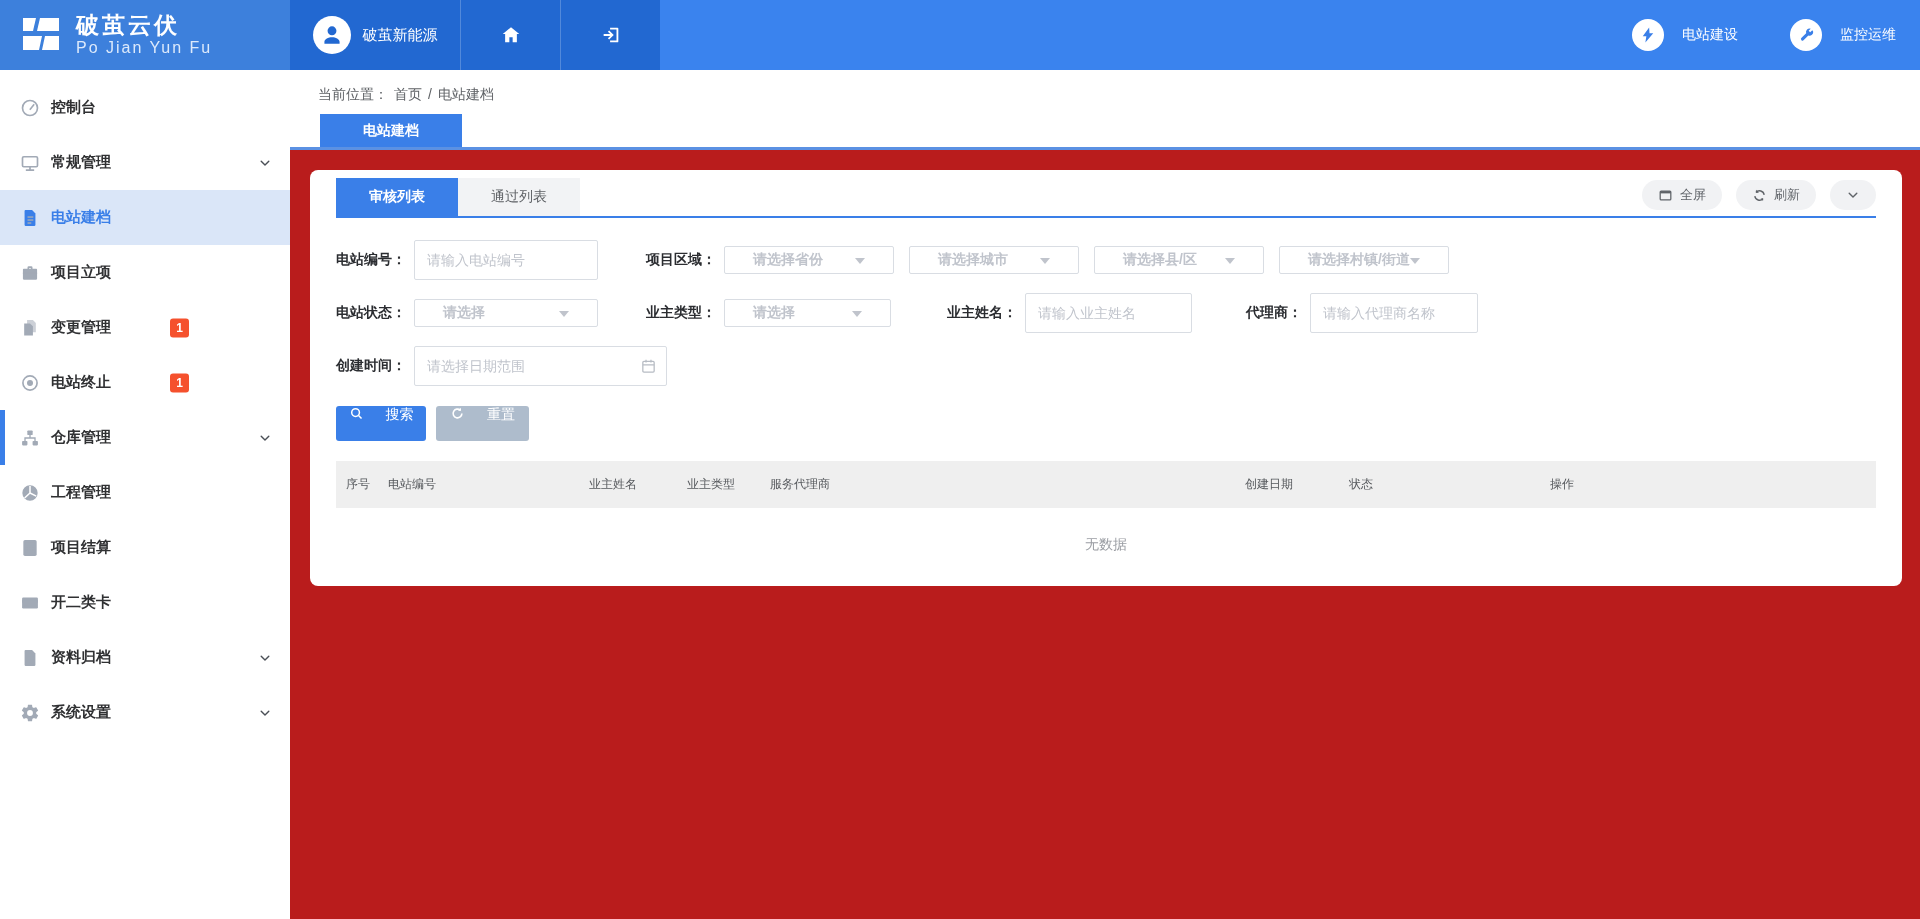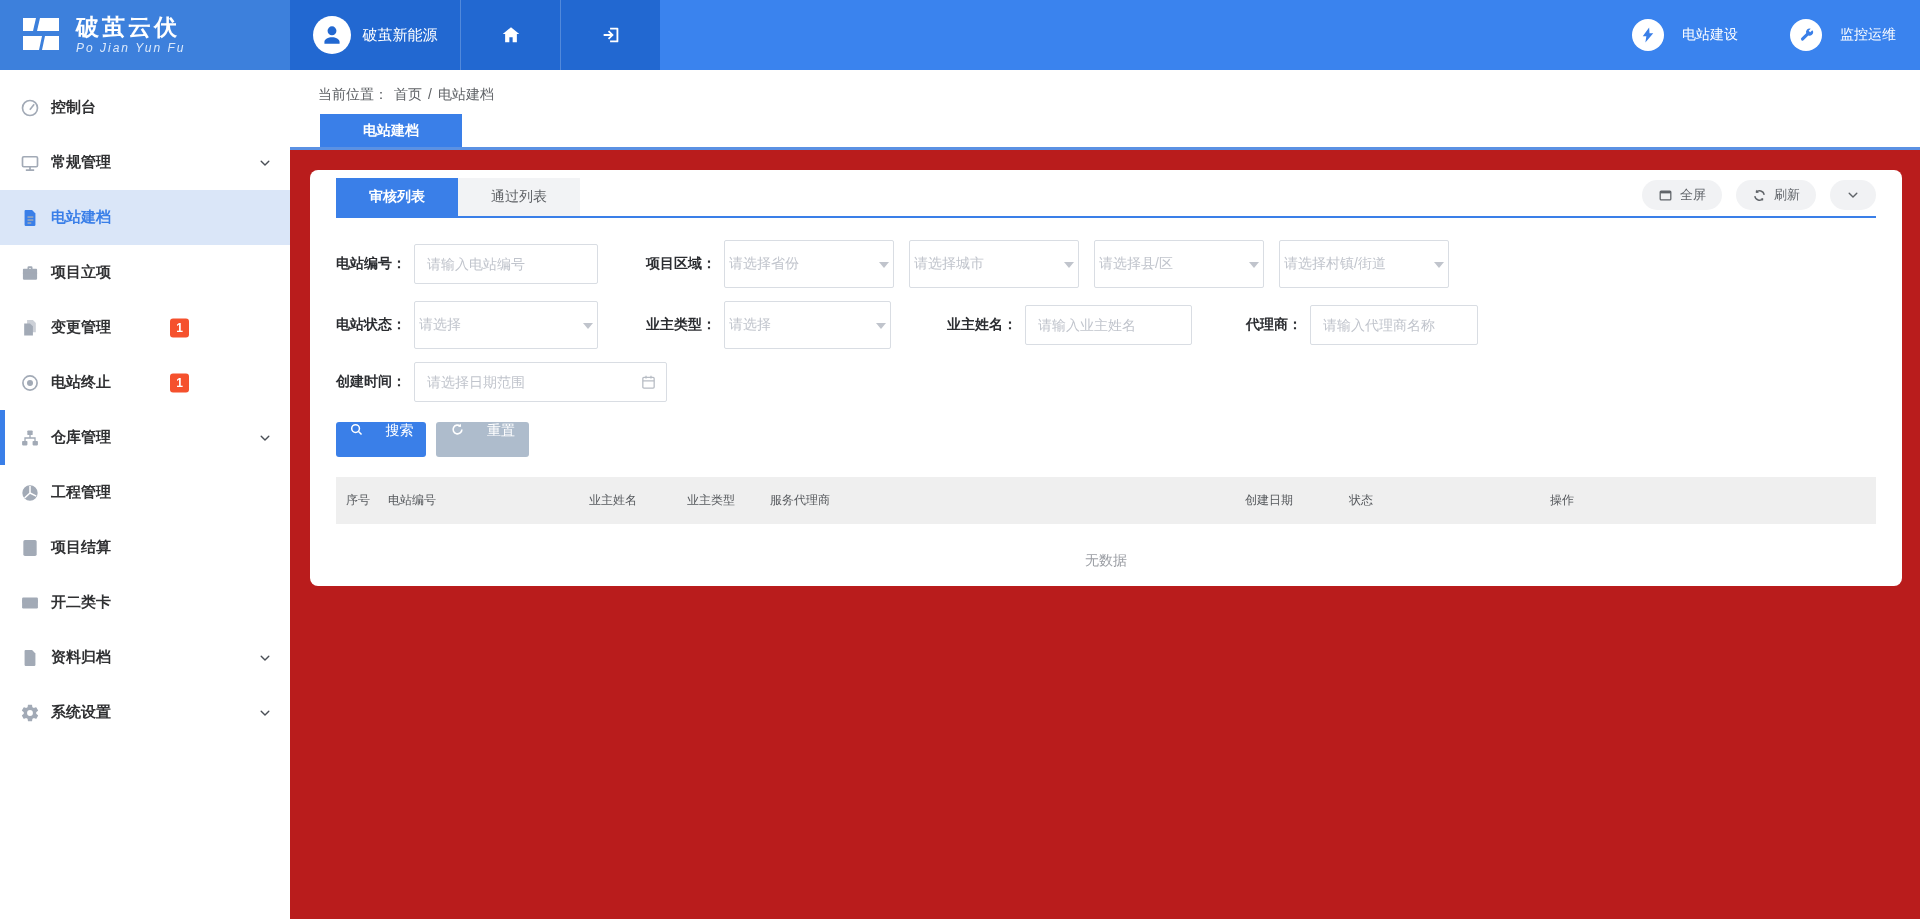--- a/index.html
+++ b/index.html
@@ -4,21 +4,21 @@
 <style>
   * { margin:0; padding:0; box-sizing:border-box; }
   html,body { width:1920px; height:919px; overflow:hidden; }
   body { font-family:"Liberation Sans","DejaVu Sans",sans-serif; background:#edeff3; display:flex; font-size:14px; color:#303133; }
 
   
   .sidebar { width:290px; background:#fff; flex:0 0 290px; display:flex; flex-direction:column; }
   .logo-area { height:70px; background:#3d80dc; display:flex; align-items:center; padding-left:18px; flex:0 0 70px; }
   .logo-mark { margin-right:12px; }
   .logo-text .cn { color:#fff; font-size:23px; font-weight:700; letter-spacing:3px; line-height:24px; }
-  .logo-text .en { color:#dce9fb; font-size:12px; letter-spacing:2px; margin-top:2px;font-style:italic; }
+  .logo-text .en { color:#dce9fb; font-size:16px; letter-spacing:2px; margin-top:2px; }
   .menu { padding-top:10px; }
   .mi { position:relative; height:55px; display:flex; align-items:center; padding:0 18px 0 20px; cursor:pointer; }
   .mi .lbl { margin-left:11px; font-size:15px; font-weight:600; color:#303133; }
   .mi svg.micon { flex:0 0 20px; }
   .mi .micon path, .mi .micon rect, .mi .micon circle { fill:#a2aab6; }
   .mi .micon .st { fill:none; stroke:#a2aab6; stroke-width:2; }
   .mi.active { background:#dae6f8; }
   .mi.active .lbl { color:#3a7fe8; }
   .mi.active .micon path { fill:#3a7fe8; }
   .chev { margin-left:auto; }
@@ -60,21 +60,21 @@
   .pillbtn.sq { width:46px; justify-content:center; padding:0; }
 
   
   .frm { margin-top:22px; }
   .frow { display:flex; align-items:center; }
   .frow + .frow { margin-top:13px; }
   .flabel { width:70px; text-align:right; font-size:14px; font-weight:600; color:#2b2d31; margin-right:8px; white-space:nowrap; flex:0 0 auto; }
   .flabel.w56 { width:58px; flex-basis:58px; }
   .tin { height:40px; border:1px solid #d9dde3; border-radius:2px; padding:0 12px; font-size:14px; color:#303133; outline:none; font-family:inherit; background:#fff; }
   .tin::placeholder { color:#c0c4cc; }
-  .selbox { height:48px; border:1px solid #d9dde3; border-radius:2px; display:flex; align-items:center; padding:0 4px; cursor:pointer; background:#fff; }
+  .selbox { height:28px; border:1px solid #d9dde3; border-radius:2px; display:flex; align-items:center; padding:0 28px; cursor:pointer; background:#fff;font-weight:bold; }
   .selbox .ph { color:#c0c4cc; font-size:14px; }
   .caret { margin-left:auto; width:0; height:0; border:5px solid transparent; border-top:6px solid #c0c4cc; transform:translateY(3px); }
   .datebox { position:relative; display:flex; align-items:center; }
   .datebox .tin { width:253px; padding-right:36px; }
   .cal-ic { position:absolute; right:10px; top:50%; transform:translateY(-50%); pointer-events:none; }
   .ml48 { margin-left:48px; } .ml56 { margin-left:56px; } .ml52 { margin-left:52px; } .ml15 { margin-left:15px; }
   .w184 { width:184px; } .w170 { width:170px; } .w167 { width:167px; } .w168 { width:168px; }
 
   .btnrow { margin-top:20px; display:flex; gap:10px; }
   .btn { height:35px; border:none; border-radius:3px; color:#fff; font-size:14px; display:flex; align-items:flex-start; justify-content:center; gap:22px; cursor:pointer; font-family:inherit; }

